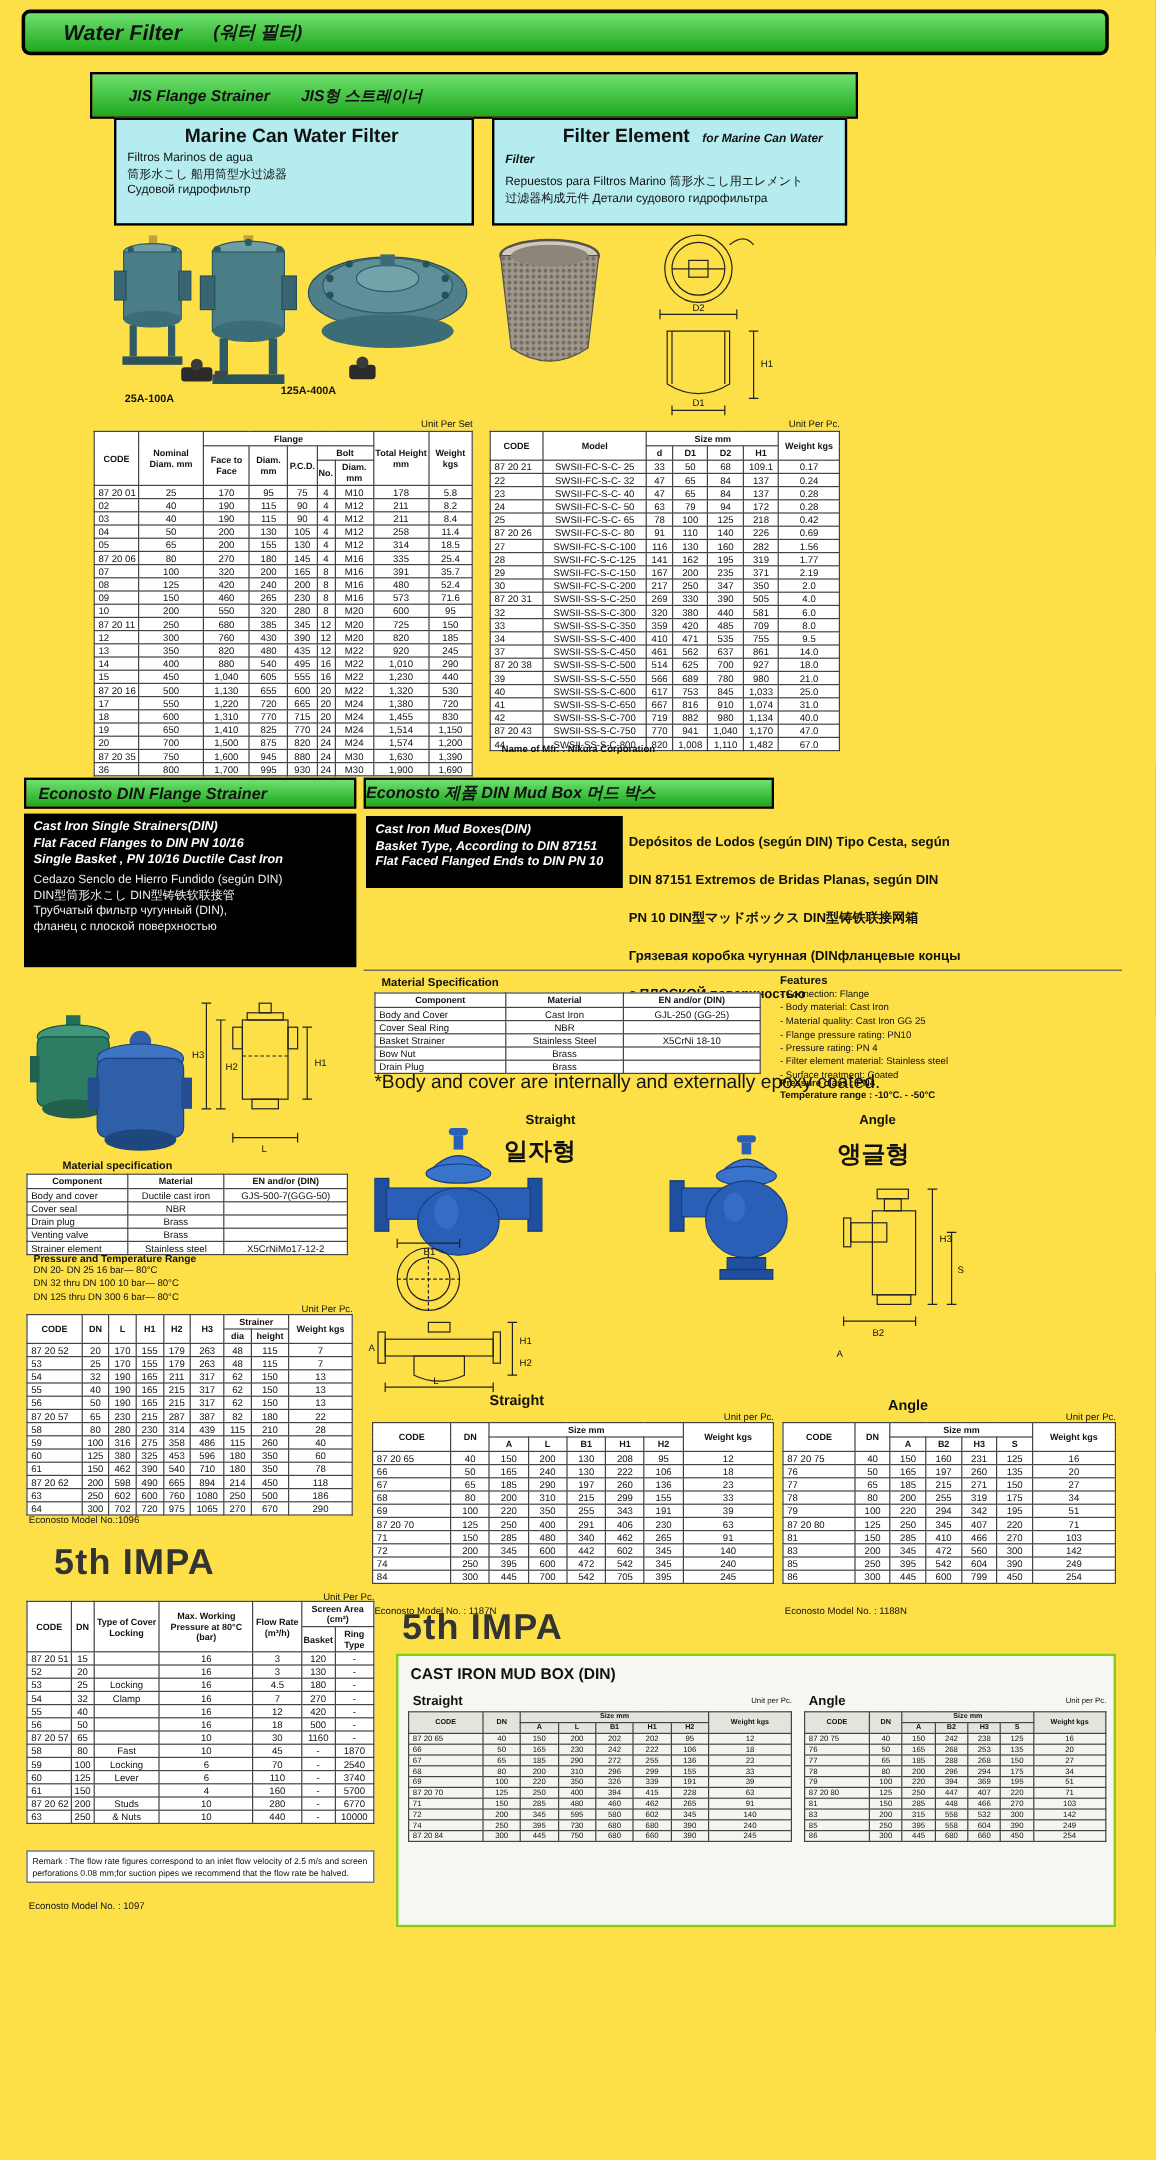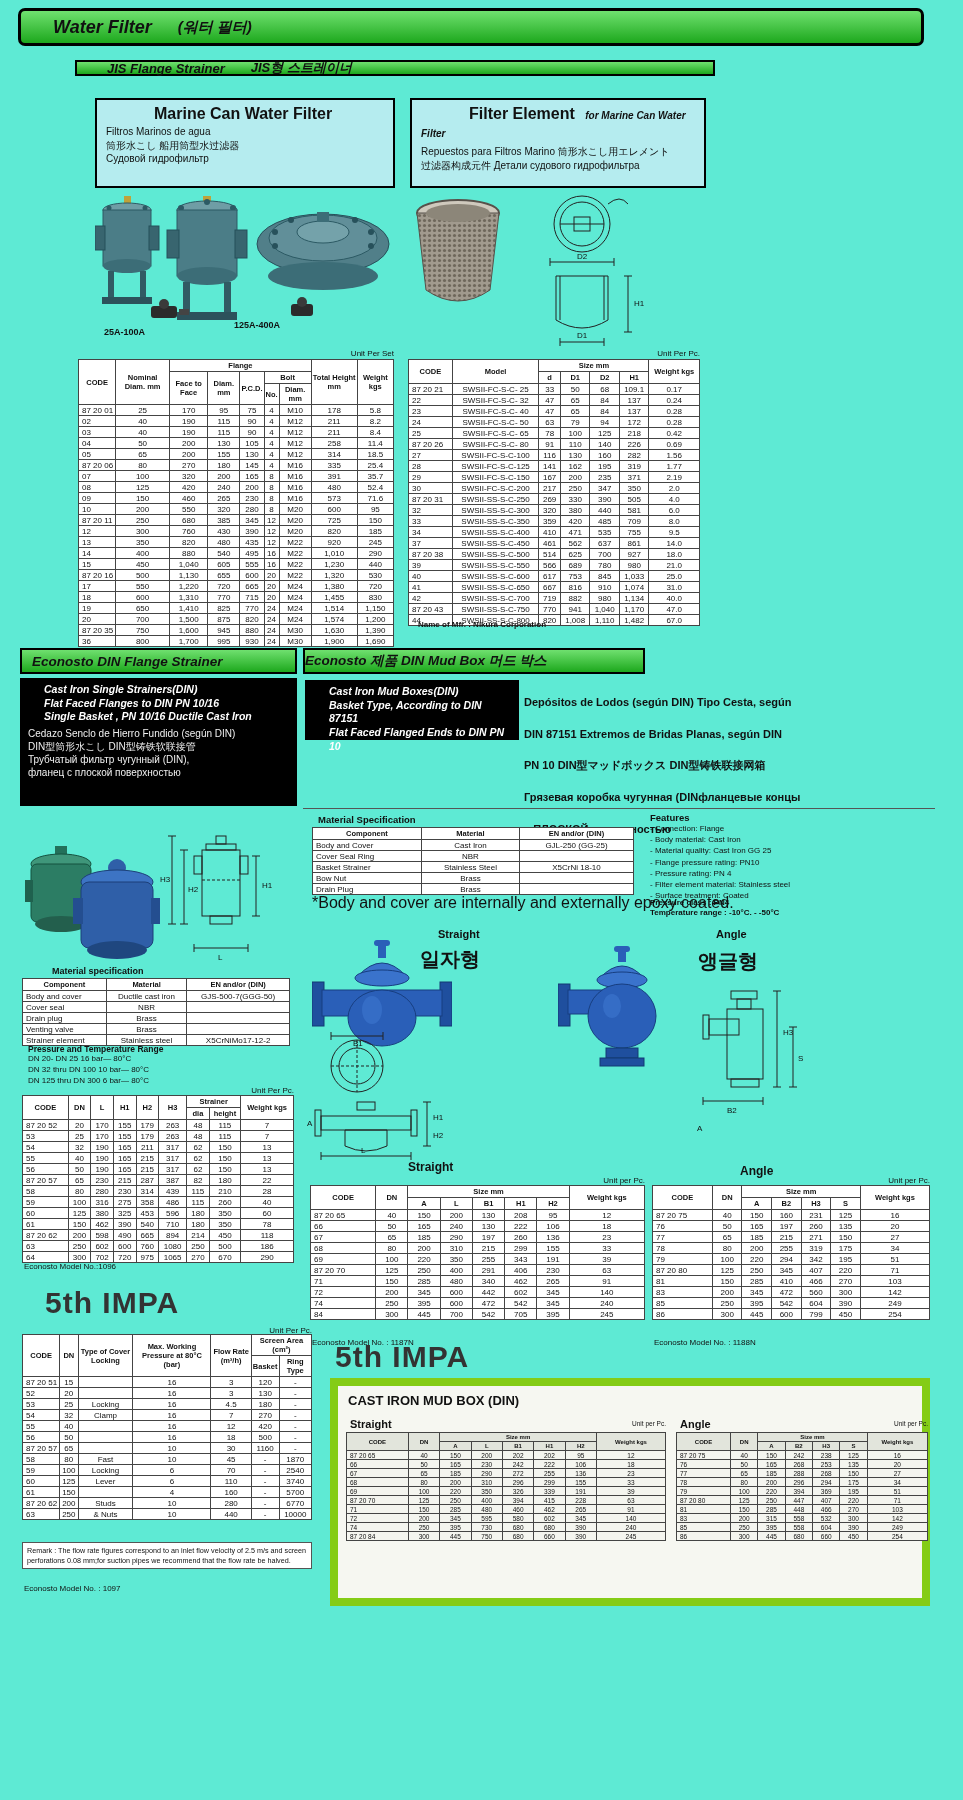--- a/index.html
+++ b/index.html
@@ -1,61 +1,61 @@
 <!DOCTYPE html>
 <html><head>
 <meta charset="utf-8">
 <style>
   * { margin:0; padding:0; box-sizing:border-box; }
   body { margin:0; background:#9a9a9a; }
-  .page { position:relative; width:963px; height:1800px; background:#5eead4;
+  .page { position:relative; width:963px; height:1800px; background:#fde047;
           font-family:"Liberation Sans", sans-serif; color:#111; overflow:hidden; margin:0 auto; }
   .abs { position:absolute; }
   .banner { border:2px solid #000; background:linear-gradient(180deg,#6fe06f,#1da81d);
             display:flex; align-items:center; gap:26px; font-weight:bold; font-style:italic; }
   .panel { background:#b5ecef; border:2px solid #000; padding:4px 9px; }
   .panel-line { font-size:10px; line-height:1.35; }
   .panel-title { font-size:16px; font-weight:bold; line-height:1.2; margin-bottom:2px;margin-left:48px; }
   table.data { border-collapse:collapse; background:#fff; width:100%; }
   table.data th, table.data td { border:1px solid #444; text-align:center; vertical-align:middle; }
   table.data th { font-size:7.5px; font-weight:bold; padding:1px 1px; }
   table.data td { font-size:8px; padding:0.5px 2px; white-space:nowrap; }
   table.data tr.grp td { border-top:1.6px solid #000; }
   table.data td.code-cell { text-align:left; padding-left:3px; }
   table.tiny th { font-size:6px; background:#e2e5dc; }
   table.tiny td { font-size:6.5px; }
   table.tiny { background:#f4f5ef; }
   .blackbox { background:#000; color:#fff; padding:5px 8px; }
-  .bb-head-line { font-weight:bold; font-style:italic; font-size:10.5px; line-height:1.3; color:#fff;margin-left:16px; }
+  .bb-head-line { font-weight:bold; font-style:italic; font-size:10.5px; line-height:1.3; color:#fff; }
   .bb-body-line { font-size:10px; line-height:1.3; color:#f0f0f0; }
   .mlt-line { font-weight:bold; font-size:11px; line-height:1.34;margin-top:17px; }
   .feat-line { font-size:8px; line-height:1.4; }
   .pt-line { font-size:8px; line-height:1.35; }
   .unit-label { font-size:8px; text-align:right; }
   .footnote { font-size:8px; }
   .sec-title { font-size:9.5px; font-weight:bold; }
   .impa { font-size:30px; font-weight:bold; color:#333; letter-spacing:1px; }
   .dim { font-size:8px; fill:#111; font-family:"Liberation Sans",sans-serif; }
   .big-label { font-size:11px; font-weight:bold; }
   .kr-label { font-size:20px; font-weight:bold; }
-  .mudbox-panel { border:8px solid #84cc16; background:#f6f7f1; }
+  .mudbox-panel { border:2px solid #84cc16; background:#f6f7f1; }
   .remark { border:1px solid #555; font-size:7.2px; line-height:1.35; padding:3px 4px; background:#fff; }
   .rule { border-top:1px solid #555; }
 </style>
 </head>
 <body>
 
 <div class="page">
 
   <div class="abs banner" style="left:18px;top:8px;width:906px;height:38px;padding-left:32px;border-radius:7px;border-width:3px;">
     <span style="font-size:18px">Water Filter</span>
     <span style="font-size:15px">(워터 필터)</span>
   </div>
 
-  <div class="abs banner" style="left:75px;top:60px;width:640px;height:16px;padding-left:30px;font-size:13px;">
+  <div class="abs banner" style="left:75px;top:60px;width:640px;height:39px;padding-left:30px;font-size:13px;">
     <span>JIS  Flange Strainer</span>
     <span>JIS형 스트레이너</span>
   </div>
 
   <div class="abs panel" style="left:95px;top:98px;width:300px;height:90px;">
     <div class="panel-title">Marine Can Water Filter</div>
     <div>
         <div class="panel-line">Filtros Marinos de agua</div>
         <div class="panel-line">筒形水こし  船用筒型水过滤器</div>
         <div class="panel-line">Судовой гидрофильтр</div>

